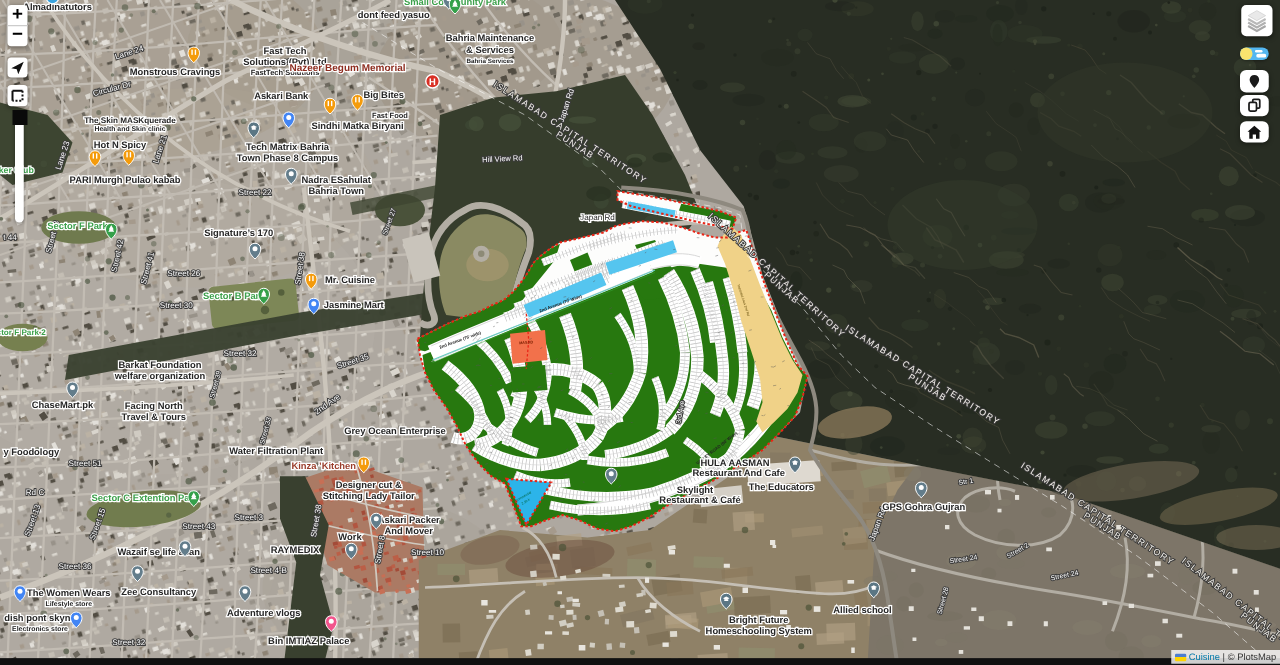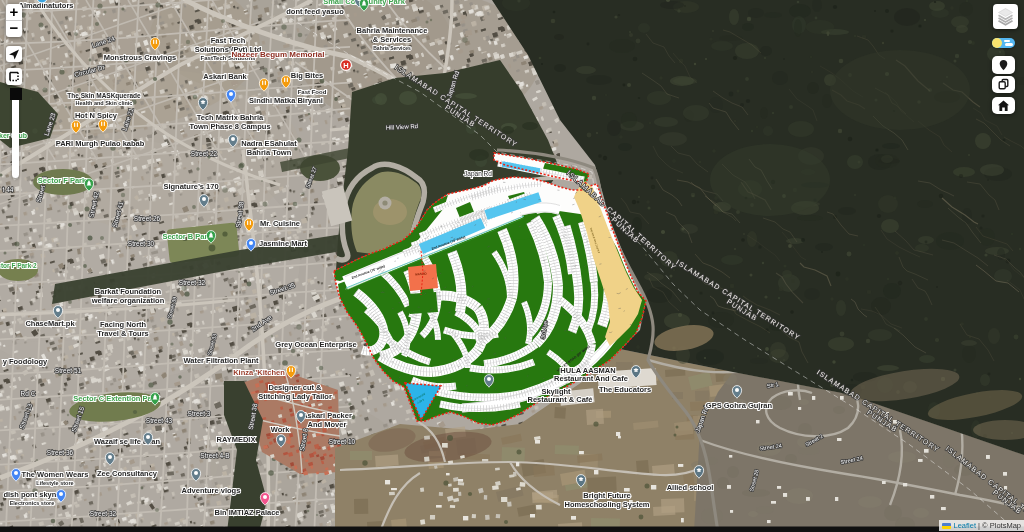--- a/index.html
+++ b/index.html
@@ -1947,14 +1947,14 @@
       </svg>
 </div>
 
 <div class="ctl" style="left:992px;top:96.5px;width:23px;height:17px;border-radius:5px">
 <svg width="23" height="18" viewBox="0 0 23 18">
         <path d="M11.5,3.6 L17,8.3 L15.6,8.3 L15.6,14 L12.8,14 L12.8,10.5 L10.2,10.5 L10.2,14 L7.4,14 L7.4,8.3 L6,8.3 Z" fill="#141414"></path>
       </svg>
 </div>
 
 <div style="position:absolute;right:0;bottom:1px;height:11px;background:rgba(255,255,255,.8);font-size:7.5px;line-height:11px;padding:0 3px;color:#333;white-space:nowrap">
-<span style="display:inline-block;width:9px;height:6px;background:linear-gradient(#4e7fd0 50%,#ffd500 50%);vertical-align:middle;margin-right:2px;border-radius:1px"></span><span style="color:#0078a8">Leaflet</span> | © PlotsMap
+<span style="display:inline-block;width:9px;height:6px;background:linear-gradient(#4e7fd0 50%,#ffd500 50%);vertical-align:middle;margin-right:2px;border-radius:1px"></span><span style="color:#0078a8">Cuisine</span> | © PlotsMap
 </div>
 </div>
 </body></html>

